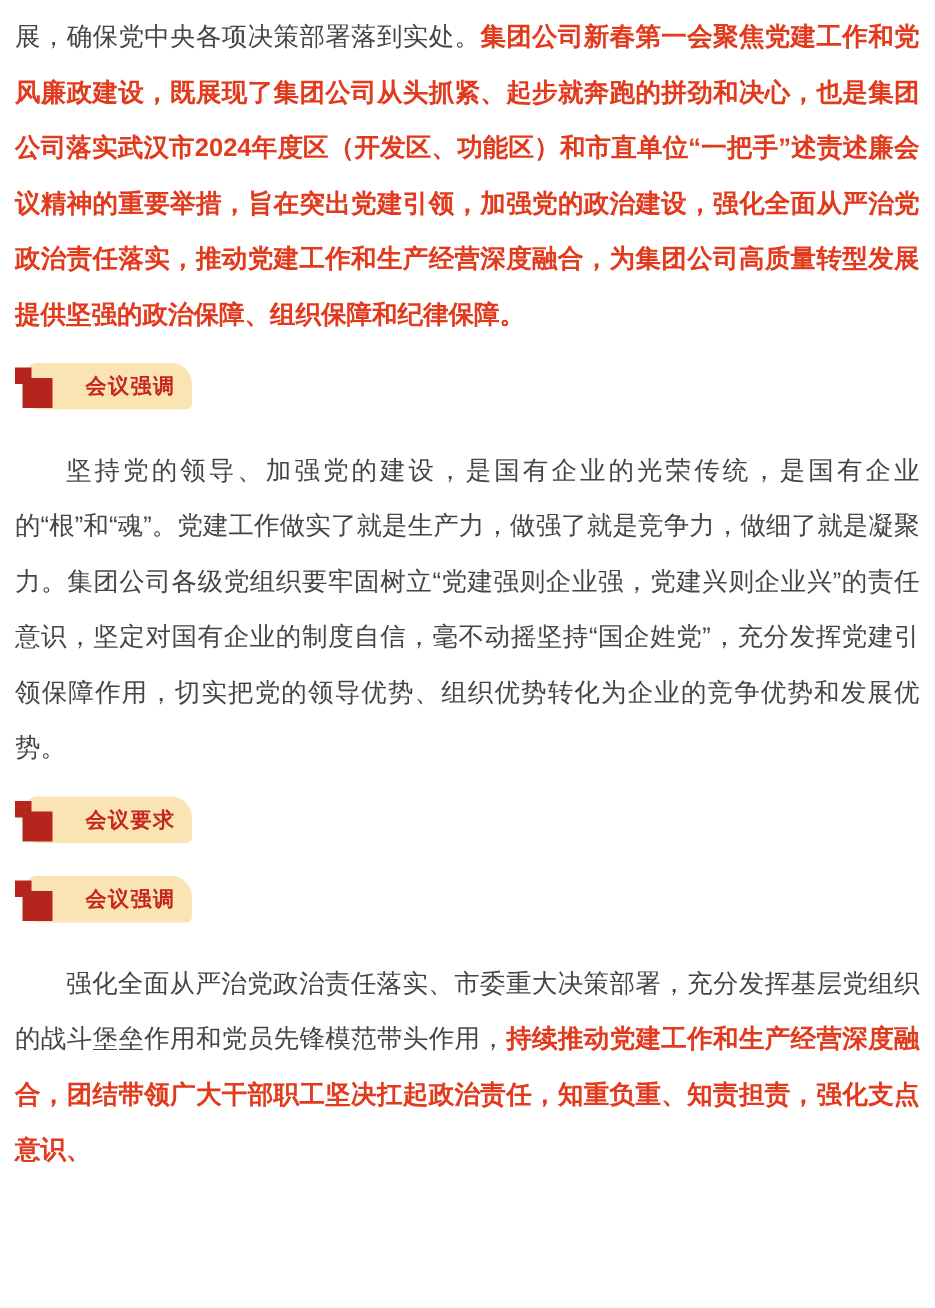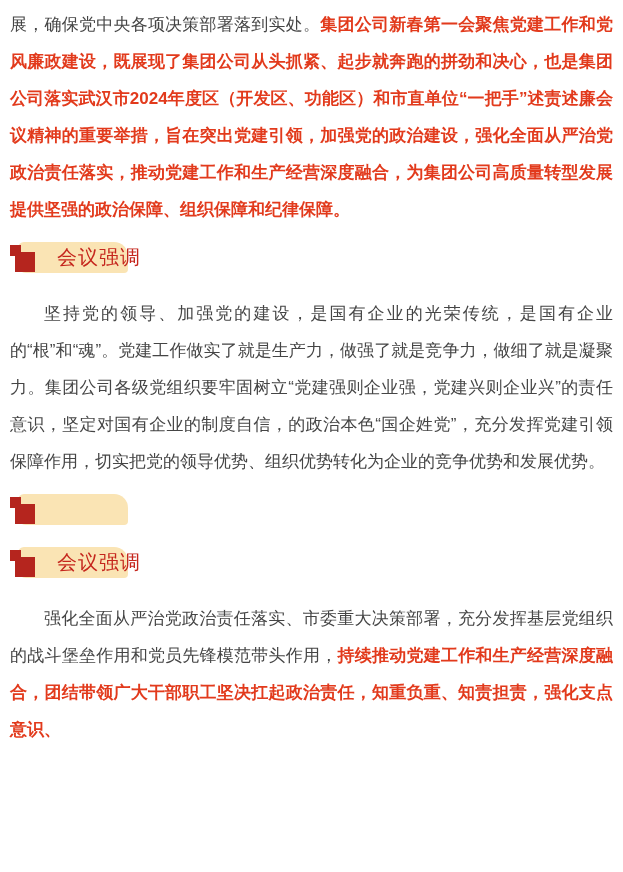--- a/index.html
+++ b/index.html
@@ -71,22 +71,22 @@
     top: 9px;
     width: 20px;
     height: 20px;
     background: var(--icon-red);
   }
   .section-badge .label {
     position: absolute;
     left: 47px;
     top: 0;
     line-height: 31px;
-    font-size: 20px;
-    font-weight: 400;
+    font-size: 14px;
+    font-weight: 700;
     letter-spacing: 1px;
     color: var(--badge-text);
     z-index: 1;
     white-space: nowrap;
   }
 </style>
 </head>
 <body>
 
 <div class="page">
@@ -95,28 +95,29 @@
 
   <div class="section-badge">
     <span class="pill"></span>
     <span class="badge-icon">
         <i class="sq-s"></i>
         <i class="sq-l"></i>
       </span>
     <span class="label">会议强调</span>
   </div>
 
-  <p class="para indent">坚持党的领导、加强党的建设，是国有企业的光荣传统，是国有企业的“根”和“魂”。党建工作做实了就是生产力，做强了就是竞争力，做细了就是凝聚力。集团公司各级党组织要牢固树立“党建强则企业强，党建兴则企业兴”的责任意识，坚定对国有企业的制度自信，的政治本色“国企姓党”，充分发挥党建引领保障作用，切实把党的领导优势、组织优势转化为企业的竞争优势和发展优势。</p>
+  <p class="para indent">坚持党的领导、加强党的建设，是国有企业的光荣传统，是国有企业的“根”和“魂”。党建工作做实了就是生产力，做强了就是竞争力，做细了就是凝聚力。集团公司各级党组织要牢固树立“党建强则企业强，党建兴则企业兴”的责任意识，坚定对国有企业的制度自信，毫不动摇坚持“国企姓党”，充分发挥党建引领保障作用，切实把党的领导优势、组织优势转化为企业的竞争优势和发展优势。</p>
 
   <div class="section-badge">
     <span class="pill"></span>
     <span class="badge-icon">
         <i class="sq-s"></i>
         <i class="sq-l"></i>
       </span>
+    <span class="label">会议要求</span>
   </div>
 
 
   <div class="section-badge">
     <span class="pill"></span>
     <span class="badge-icon">
         <i class="sq-s"></i>
         <i class="sq-l"></i>
       </span>
     <span class="label">会议强调</span>

